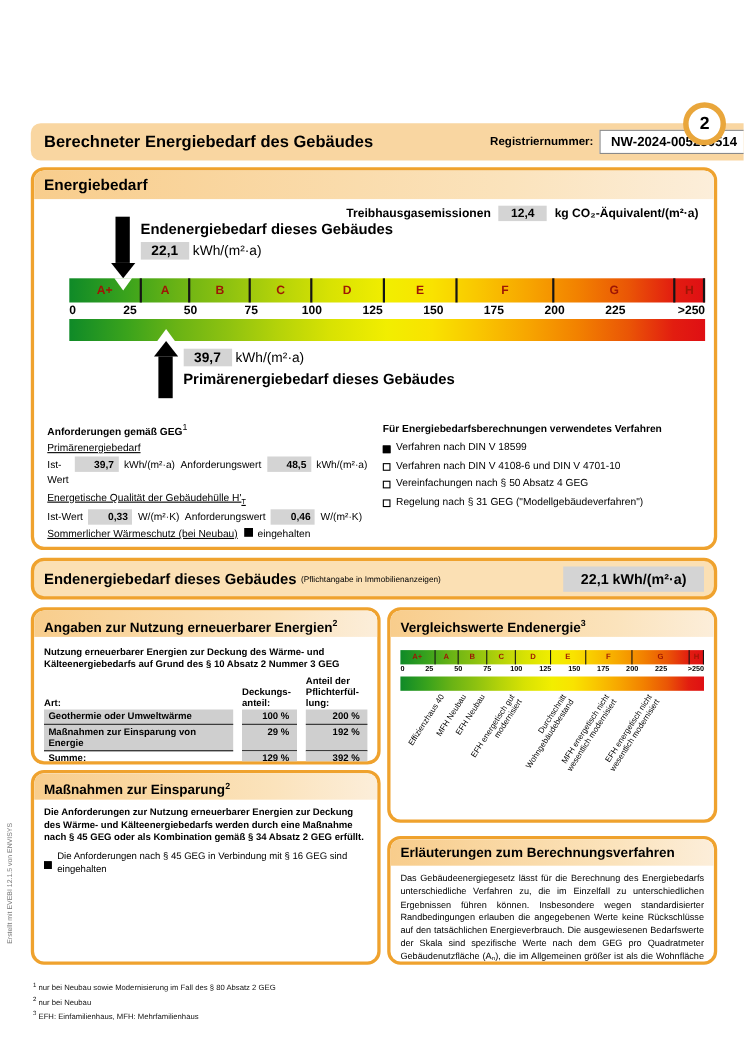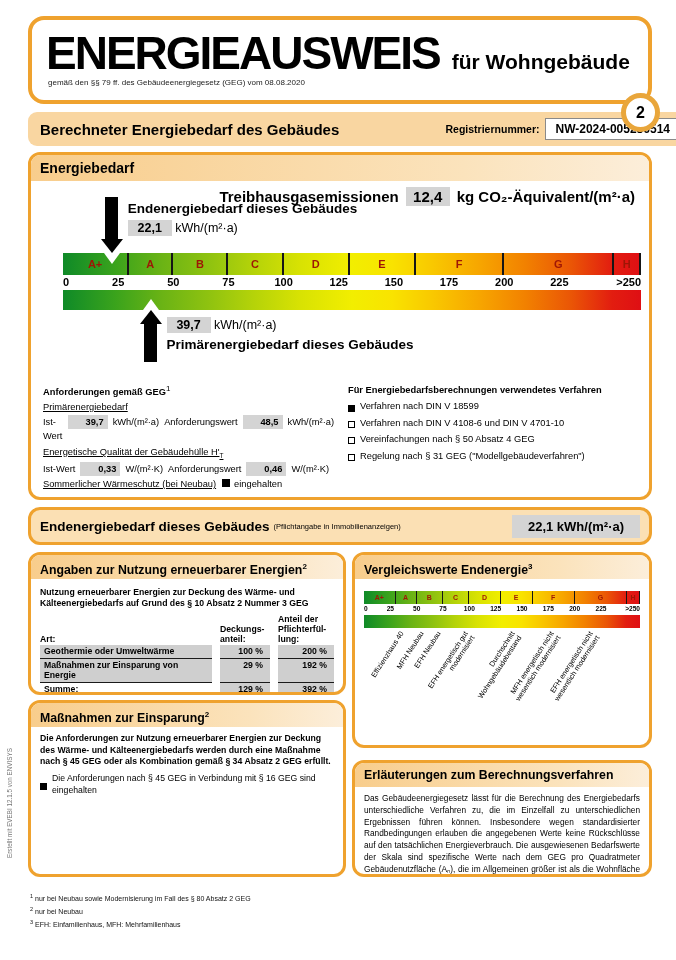--- a/index.html
+++ b/index.html
@@ -21,21 +21,21 @@
   .reg-box { background:#fff; border:1px solid #8a8a8a; font-size:12px; font-weight:bold; padding:3px 9px; }
   .page-circle { position:absolute; left:621px; top:93px; width:39px; height:39px; border-radius:50%; border:5px solid #E9A63B; background:#fff; display:flex; align-items:center; justify-content:center; font-size:16px; font-weight:bold; }
 
   
   .obox { position:absolute; border:3.5px solid #EFA22E; border-radius:12px; background:#fff; overflow:hidden; }
   .obox-head { height:24px; line-height:24px; background:linear-gradient(90deg,#F8CD8C 0%,#FBE3BC 70%,#FCEEDA 100%); font-weight:bold; padding-left:9px; }
 
   
   .box-energie { left:28px; top:152px; width:624px; height:348px; }
   .box-energie .obox-head { font-size:14px; height:26px; line-height:26px; }
-  .ghg-row { position:absolute; top:32px; right:14px; display:flex; align-items:baseline; gap:7px; font-size:15px; font-weight:bold; }
+  .ghg-row { position:absolute; top:32px; right:14px; display:flex; align-items:baseline; gap:7px; font-size:11px; font-weight:bold; }
   .gray-box { display:inline-block; background:#D4D4D4; font-weight:bold; text-align:center; padding:1px 6px; min-width:44px; }
 
   .scale-area { position:absolute; left:32px; right:8px; top:40px; height:185px; }
   .arrow { position:absolute; transform:translateX(-50%); width:22px; }
   .arrow .shaft { width:13px; margin:0 auto; background:#000; }
   .arrow .head-down { width:0; height:0; border-left:11px solid transparent; border-right:11px solid transparent; border-top:14px solid #000; }
   .arrow .head-up { width:0; height:0; border-left:11px solid transparent; border-right:11px solid transparent; border-bottom:14px solid #000; }
   .arrow-end { left:8.44%; top:2px; }
   .arrow-end .shaft { height:42px; }
   .arrow-prim { left:15.15%; top:115px; }
@@ -114,27 +114,20 @@
   .footnotes sup { font-size:5.5px; }
   .watermark { position:absolute; left:6px; top:858px; width:170px; transform:rotate(-90deg); transform-origin:0 0; font-size:6.3px; color:#777; }
   sup.hs { font-size:8px; }
   sub.sb { font-size:6.5px; }
 </style>
 </head>
 <body>
 
 <div class="page">
 
-  <div class="title-box">
-    <div class="title-line">
-      <span class="big-title">ENERGIEAUSWEIS</span>
-      <span class="title-suffix">für Wohngebäude</span>
-    </div>
-    <div class="title-sub">gemäß den §§ 79 ff. des Gebäudeenergiegesetz (GEG) vom 08.08.2020</div>
-  </div>
 
   <div class="banner">
     <span class="banner-heading">Berechneter Energiebedarf des Gebäudes</span>
     <span class="reg-label">Registriernummer:</span>
     <span class="reg-box">NW-2024-005286514</span>
   </div>
   <div class="page-circle">2</div>
 
   <div class="obox box-energie">
     <div class="obox-head">Energiebedarf</div>

